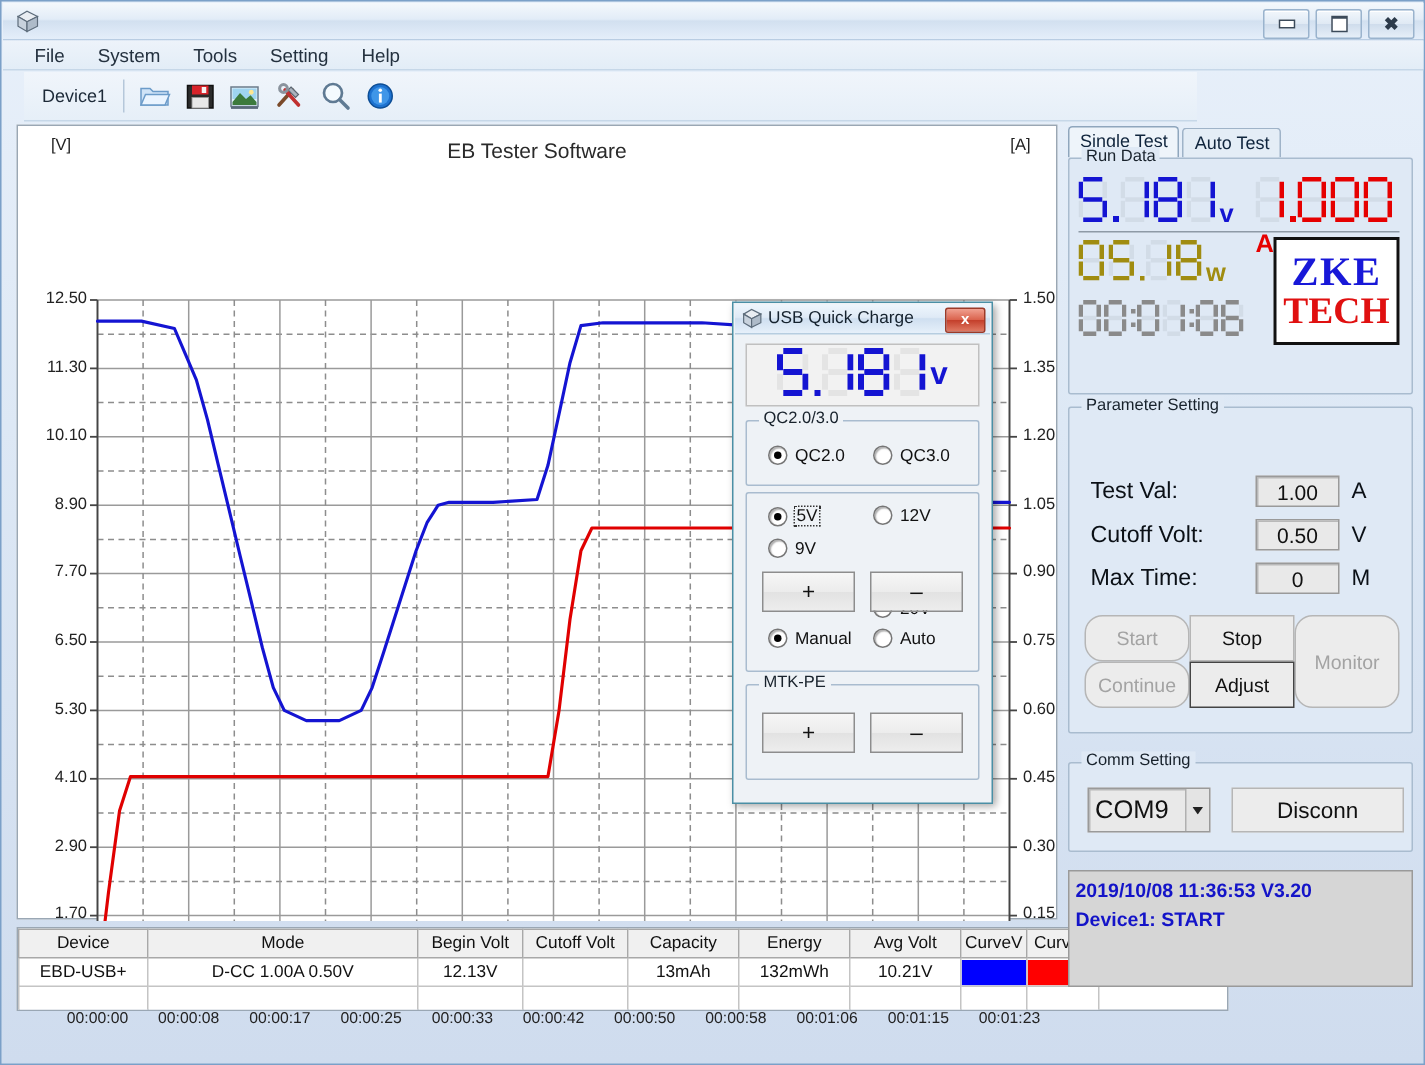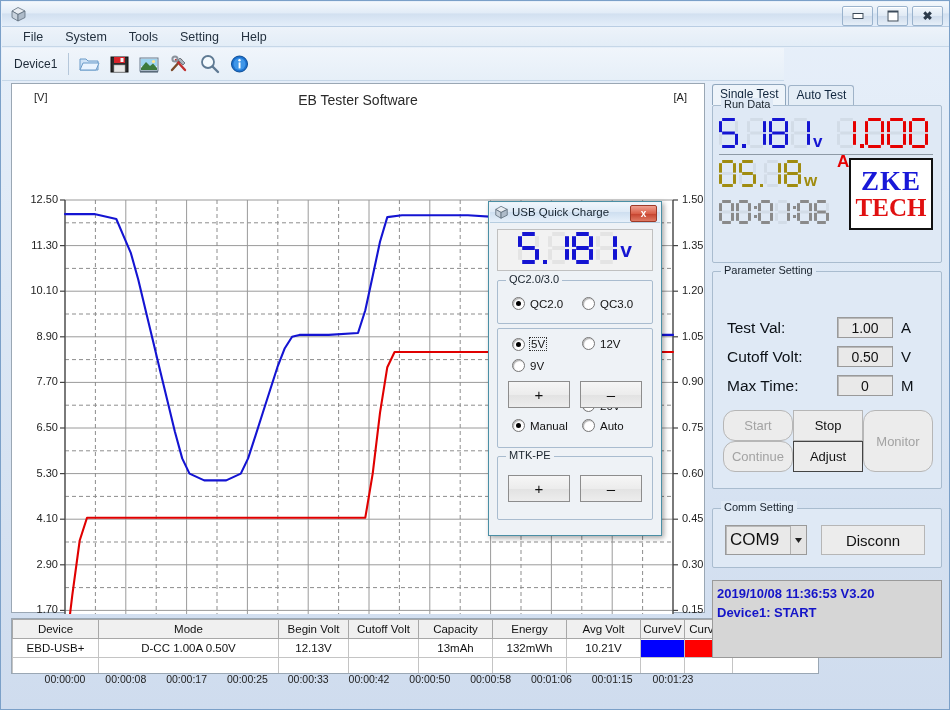--- a/index.html
+++ b/index.html
@@ -38,21 +38,21 @@
   
   .menubar{
     position:absolute;left:1px;top:26px;width:947px;height:20px;
     background:linear-gradient(to bottom,#edf3fa,#e3edf7);
     border-bottom:1px solid #c6d7e8;box-sizing:border-box;
     display:flex;align-items:center;padding-left:10px;
   }
   .menu-item{font-size:12.5px;color:#24313f;padding:2px 11px;cursor:default;}
   
   .toolbar{
-    position:absolute;left:1px;top:47px;width:782px;height:33px;
+    position:absolute;left:15px;top:47px;width:782px;height:33px;
     background:linear-gradient(to bottom,#f0f5fb,#e6eff8);
     border-bottom:1px solid #c6d7e8;box-sizing:border-box;
     display:flex;align-items:center;padding-left:8px;gap:0px;
   }
   .dev-label{font-size:12px;color:#1d2a38;padding:2px 6px 2px 4px;}
   .tbsep{width:1px;height:22px;background:#b5c7da;margin:0 5px;}
   .tbbtn{width:30px;height:28px;display:flex;align-items:center;justify-content:center;}
   
   .client{
     position:absolute;left:1px;top:81px;width:947px;height:627px;
@@ -735,21 +735,21 @@
       <div class="groupbox" style="left:0;top:425px;width:230px;height:60px;background:#dfe9f5;">
         <span class="gb-title">Comm Setting</span>
         <div class="pfield" style="position:absolute;left:12px;top:16px;width:82px;height:30px;background:#e9e9e9;padding-left:4px;">
           <span style="flex:1;font-size:17px;">COM9</span>
           <span class="combo-arrow" style="height:28px;">
             <svg width="7" height="5" viewBox="0 0 7 5">
                 <polygon points="0,0 7,0 3.5,5" fill="#222"></polygon>
               </svg>
           </span>
         </div>
-        <div class="btn flat" style="position:absolute;left:108px;top:16px;width:104px;height:30px;font-size:15px;">Disconn</div>
+        <div class="btn flat" style="position:absolute;left:108px;top:16px;width:115px;height:30px;font-size:15px;">Disconn</div>
       </div>
 
       <div class="logbox" style="top:497px;height:78px;">
         <div class="logline">2019/10/08 11:36:53  V3.20</div>
         <div class="logline">Device1: START</div>
       </div>
     </div>
 
     <div class="dialog">
       <div class="dlg-title">

